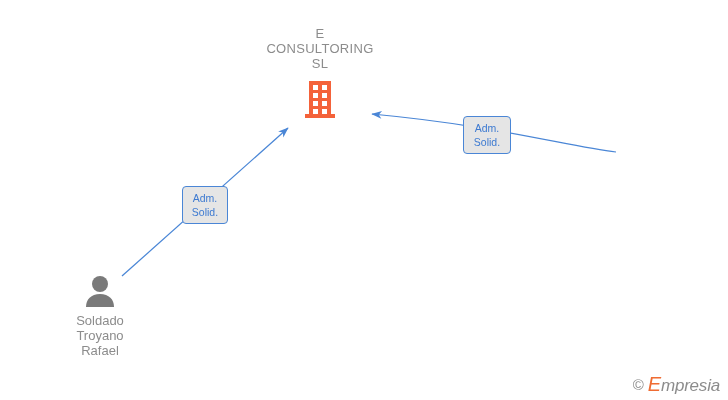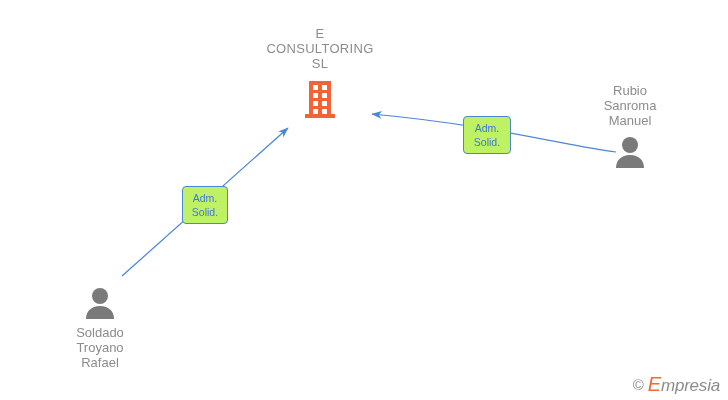--- a/index.html
+++ b/index.html
@@ -51,21 +51,21 @@
   }
 
   
   .person-node {
     position: absolute;
     width: 130px;
     text-align: center;
   }
   .person-node.left {
     left: 35px;
-    top: 285px;
+    top: 273px;
   }
   .person-node.right {
     left: 565px;
     top: 83px;
   }
   .person-label {
     font-size: 13px;
     line-height: 15px;
     color: #8c8c8c;
     white-space: pre-line;
@@ -76,21 +76,21 @@
     align-items: flex-end;
     justify-content: center;
   }
   .person-node.left .avatar-wrap { margin-bottom: 6px; }
   .person-node.right .avatar-wrap { margin-top: 6px; }
 
   
   .rel-badge {
     position: absolute;
     box-sizing: border-box;
-    background: #bef264;
+    background: #e5e5e5;
     border: 1px solid #4a86d6;
     border-radius: 4px;
     color: #3d7ad1;
     font-size: 10.5px;
     line-height: 14px;
     text-align: center;
     padding: 4px 3px 3px 3px;
     white-space: pre-line;
   }
   #badge-left {
@@ -179,31 +179,20 @@
       <svg width="34" height="32" viewBox="0 0 34 32" xmlns="http://www.w3.org/2000/svg">
         <circle cx="17" cy="9" r="8" fill="#7a7a7a"></circle>
         <path d="M17,19 C26,19 31,24.5 31,32 L3,32 C3,24.5 8,19 17,19 Z" fill="#7a7a7a"></path>
       </svg>
     </div>
     <div class="person-label">Soldado
 Troyano
 Rafael</div>
   </div>
 
-  <div class="person-node right">
-    <div class="person-label">Rubio
-Sanroma
-Manuel</div>
-    <div class="avatar-wrap">
-      <svg width="34" height="32" viewBox="0 0 34 32" xmlns="http://www.w3.org/2000/svg">
-        <circle cx="17" cy="9" r="8" fill="#7a7a7a"></circle>
-        <path d="M17,19 C26,19 31,24.5 31,32 L3,32 C3,24.5 8,19 17,19 Z" fill="#7a7a7a"></path>
-      </svg>
-    </div>
-  </div>
 
   <div class="rel-badge" id="badge-left">Adm.
 Solid.</div>
 
   <div class="rel-badge" id="badge-right">Adm.
 Solid.</div>
 
   <div id="watermark">
     <span class="wm-copy">©</span>
     <span class="wm-brand"><span class="wm-initial">E</span><span>mpresia</span></span>

